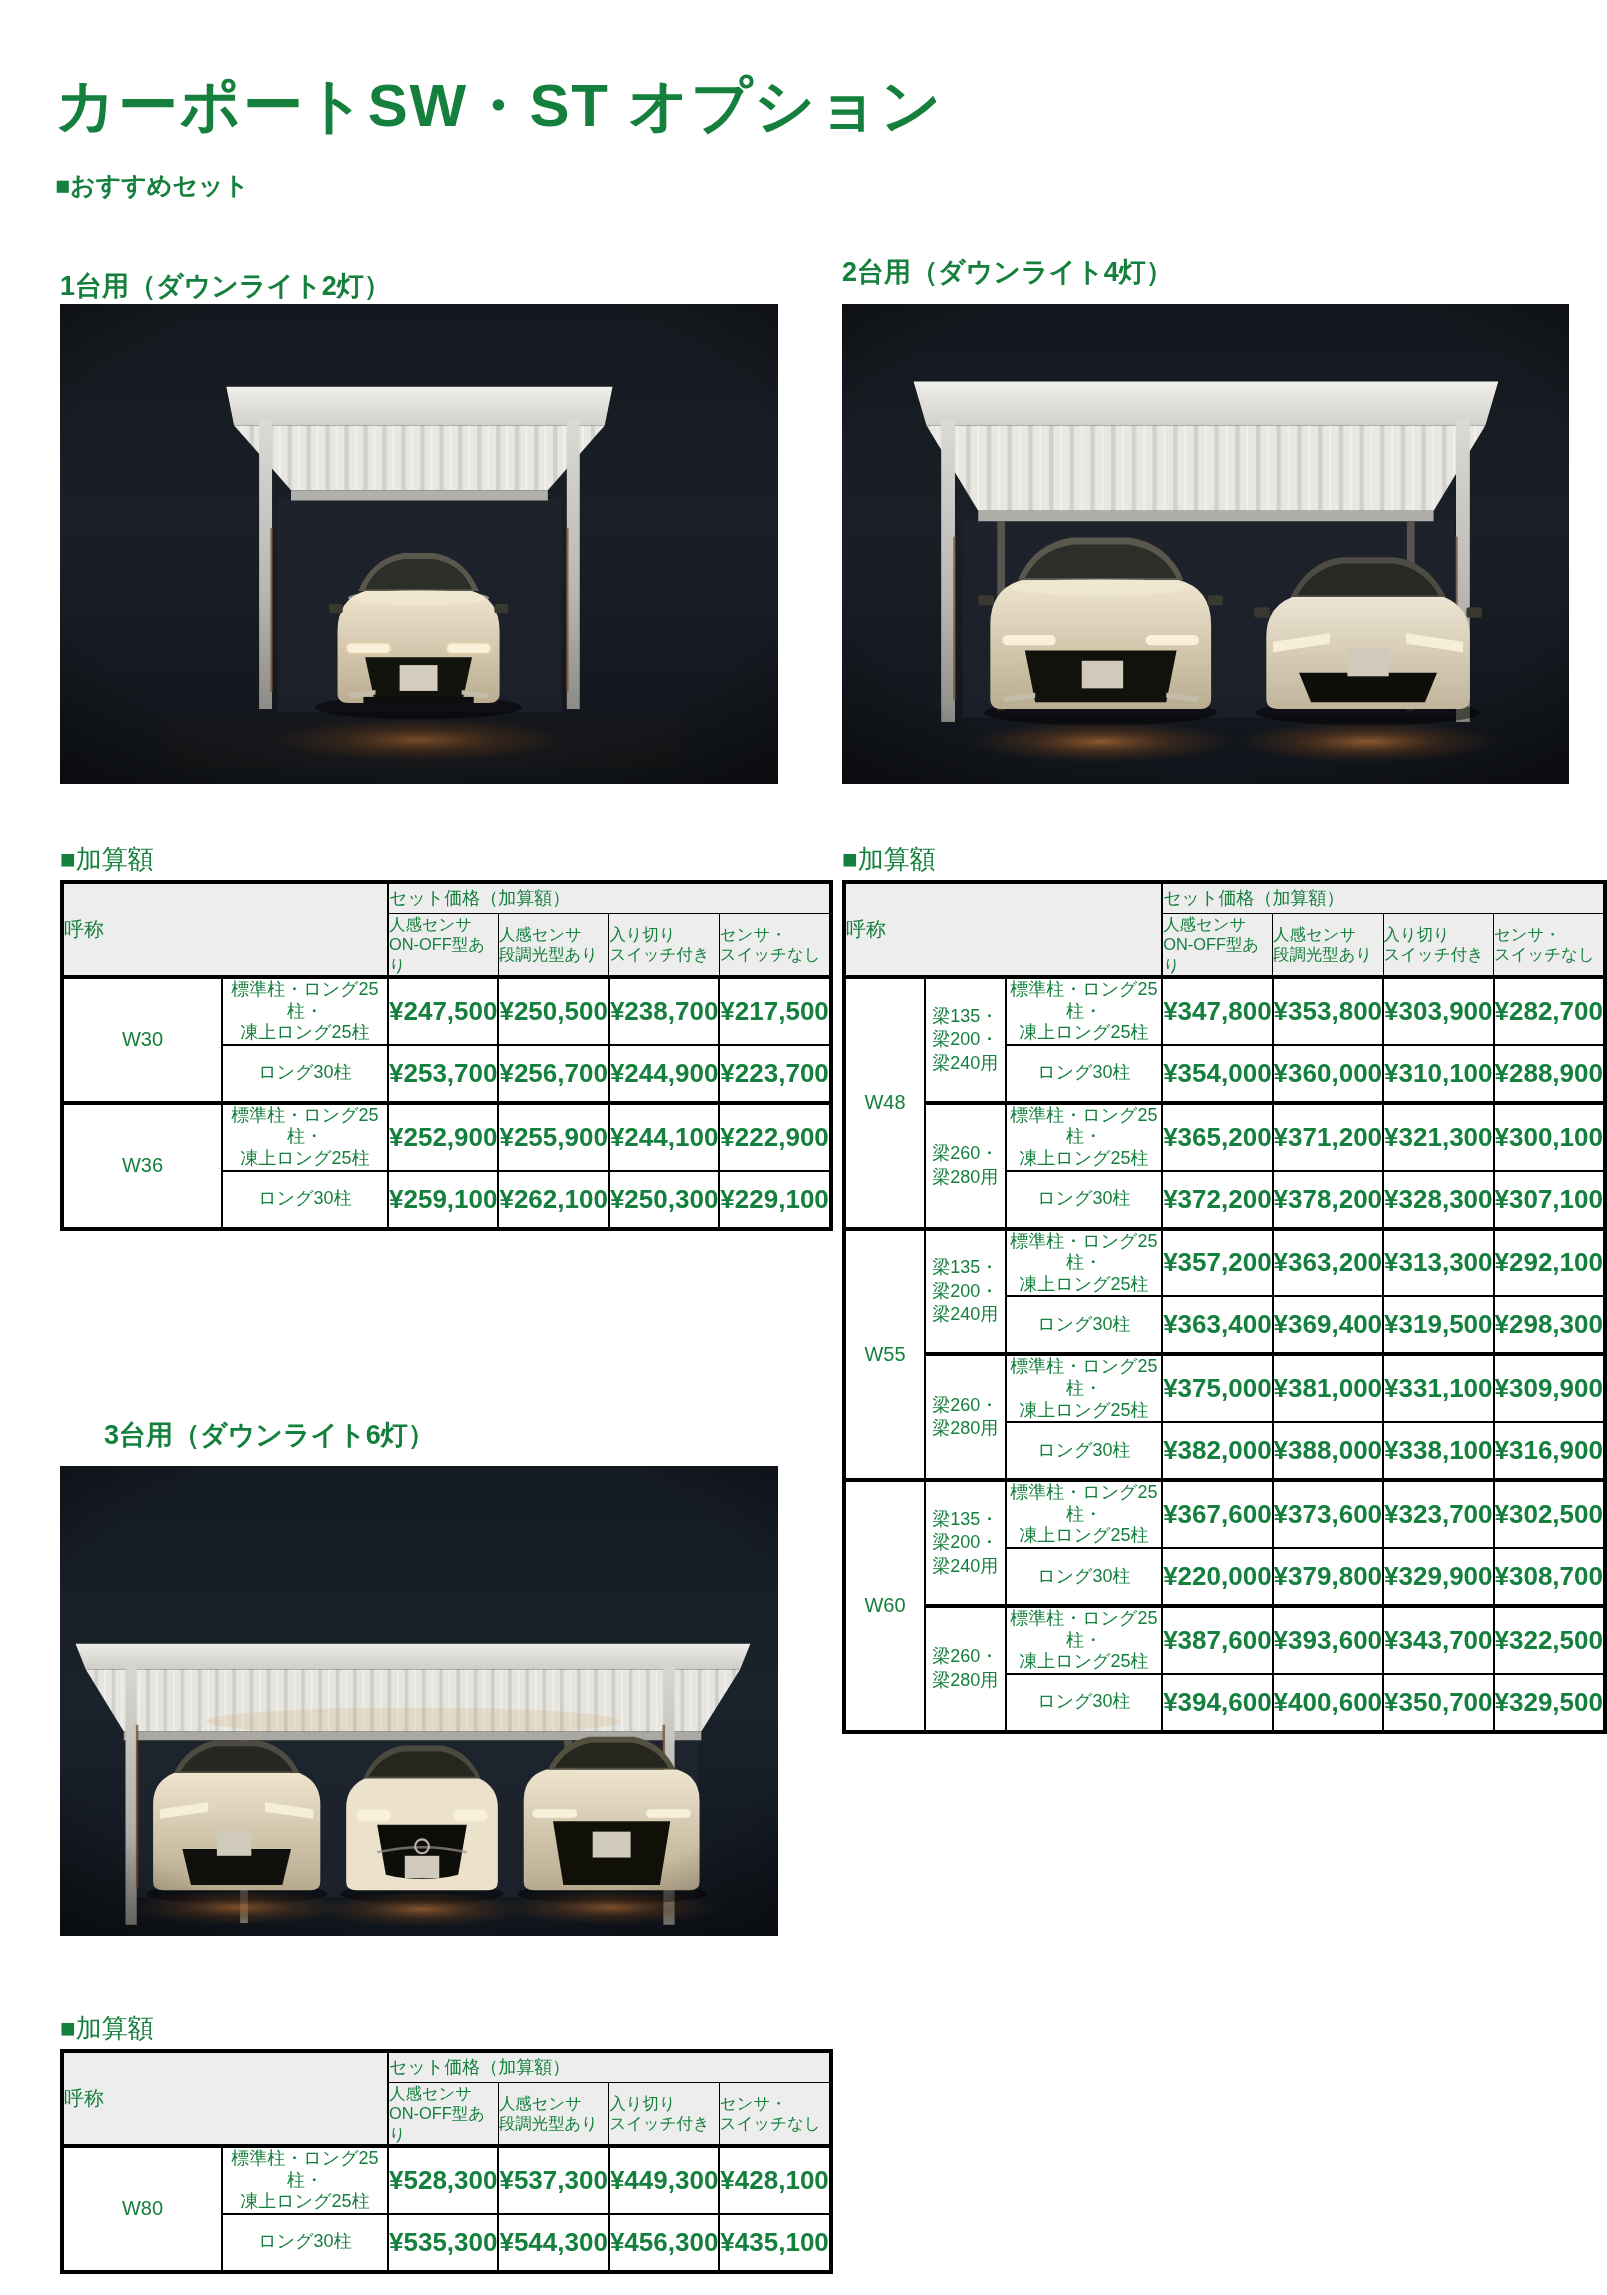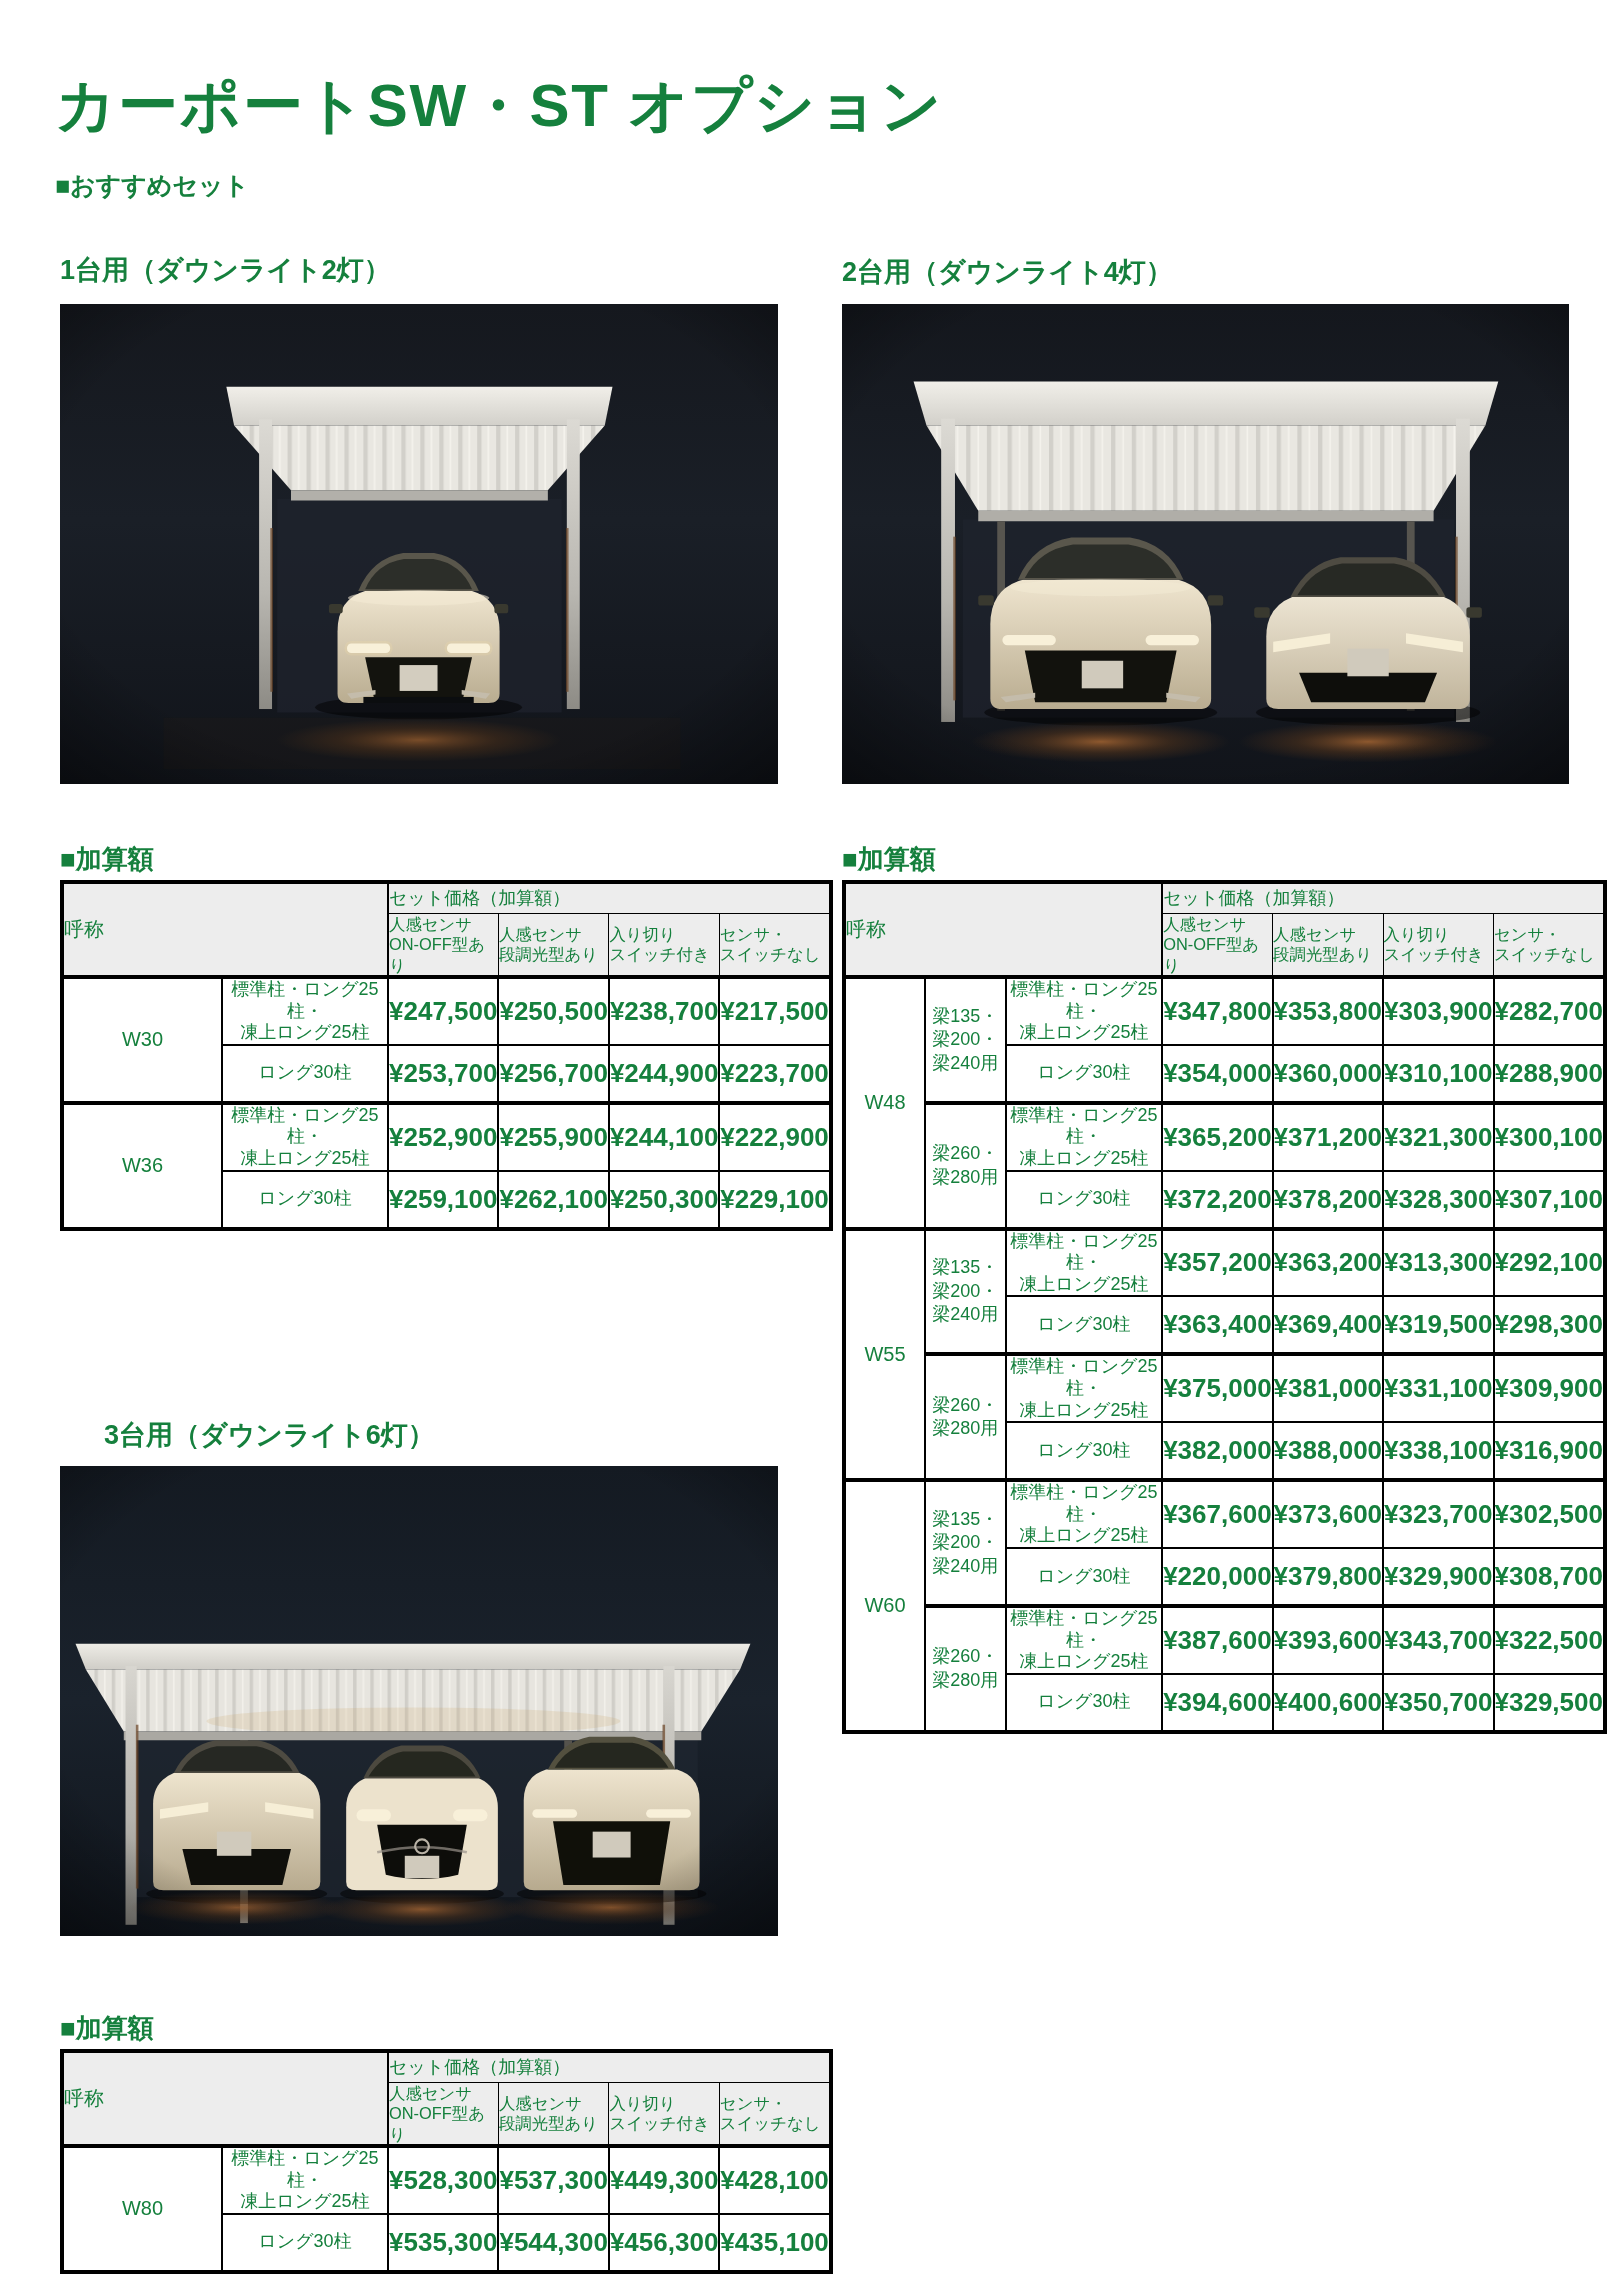--- a/index.html
+++ b/index.html
@@ -6,24 +6,24 @@
   html,body { background:#ffffff; }
   #page {
     position:relative; width:1607px; height:2295px; background:#ffffff;
     font-family:"Liberation Sans","DejaVu Sans",sans-serif; color:#15803d;
     overflow:hidden;
   }
   .abs { position:absolute; }
   .page-title { left:55px; top:66px; font-size:60px; font-weight:bold; letter-spacing:1.7px; white-space:nowrap; }
   .section-label { left:55px; top:169px; font-size:25px; font-weight:bold; }
   .caption { font-size:27px; font-weight:bold; white-space:nowrap; }
-  .cap-1 { left:60px; top:252px; }
+  .cap-1 { left:60px; top:268px; }
   .cap-2 { left:842px; top:254px; }
   .cap-3 { left:60px; top:1417px;margin-left:44px; }
-  .add-label { font-size:26px; font-weight:bold; }
+  .add-label { font-size:26px; font-weight:normal; }
   .add-1 { left:60px; top:842px; }
   .add-2 { left:842px; top:842px; }
   .add-3 { left:60px; top:2011px; }
   .photo { overflow:hidden; background:#14171c; }
   .photo svg { display:block; width:100%; height:100%; }
   .ph-1 { left:60px; top:304px; width:718px; height:480px; }
   .ph-2 { left:842px; top:304px; width:727px; height:480px; }
   .ph-3 { left:60px; top:1466px; width:718px; height:470px; }
 
   table.price-table { border-collapse:collapse; table-layout:fixed; border:4.3px solid #000; background:#fff; }

